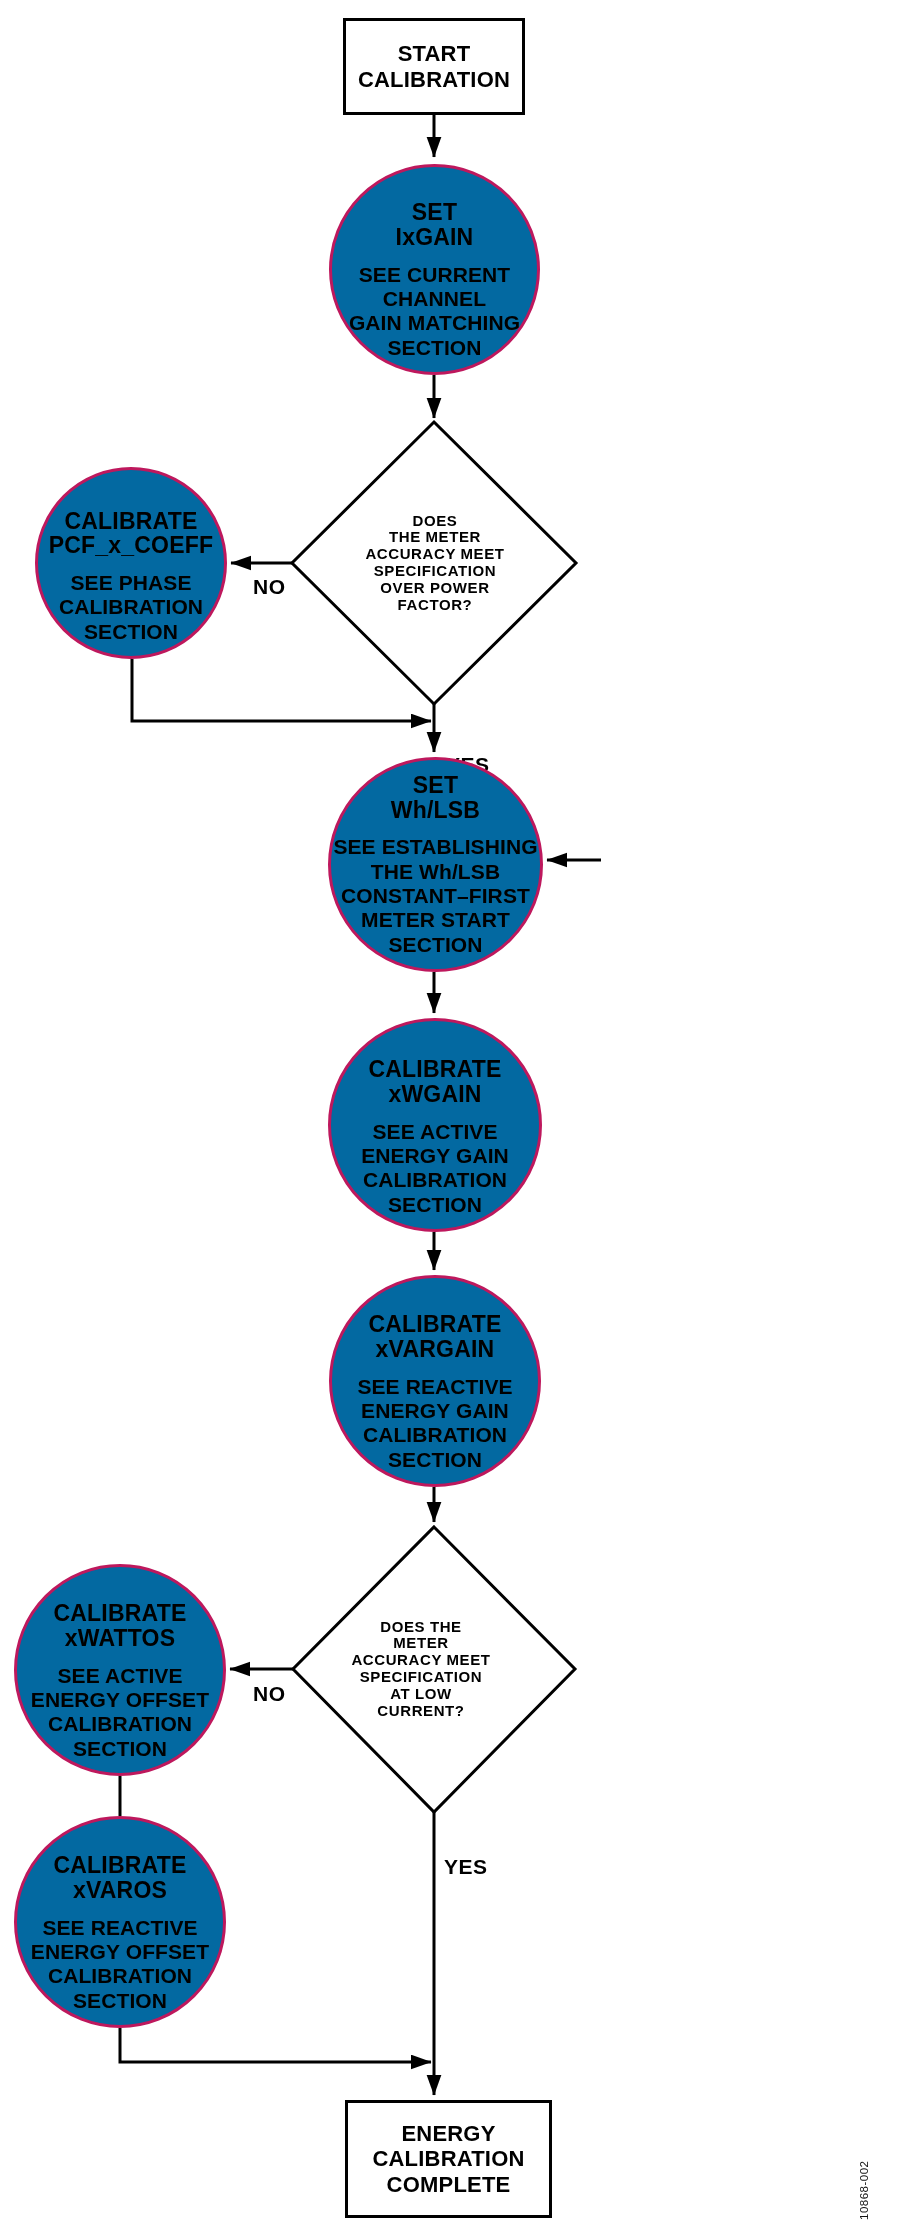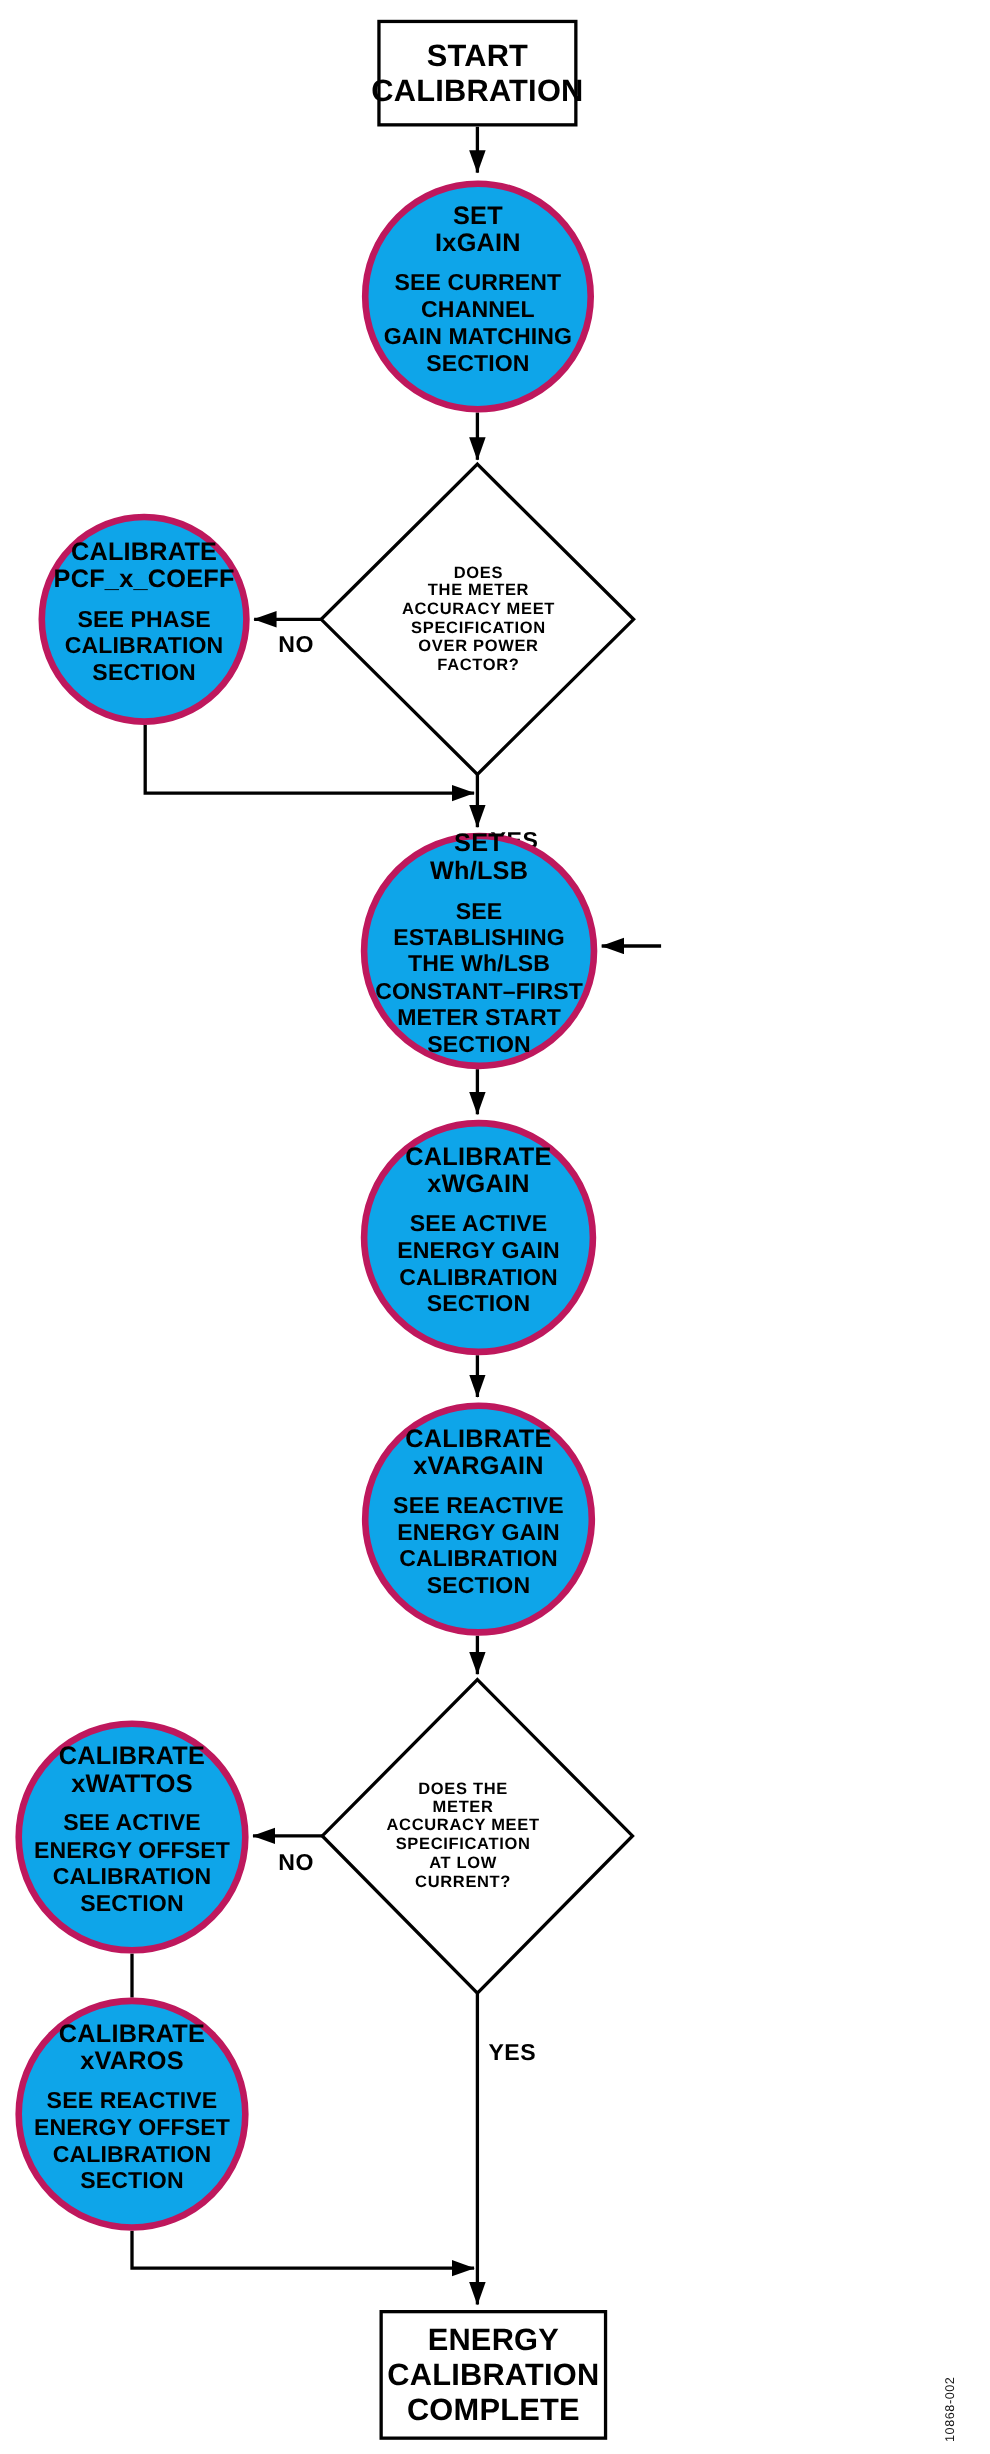--- a/index.html
+++ b/index.html
@@ -5,24 +5,24 @@
   html,body{margin:0;padding:0;background:#fff;}
   #stage{
     position:relative;width:900px;height:2231px;background:#ffffff;
     font-family:"Liberation Sans",sans-serif;color:#000;overflow:hidden;
   }
   #connectors{position:absolute;left:0;top:0;width:900px;height:2231px;}
   .node-rect{
     position:absolute;border:3.5px solid #000;background:#fff;box-sizing:border-box;
     display:flex;align-items:center;justify-content:center;text-align:center;
   }
-  .rect-label{font-size:28px;font-weight:bold;line-height:1.14;white-space:pre-line;letter-spacing:.2px;}
+  .rect-label{font-size:22px;font-weight:bold;line-height:1.14;white-space:pre-line;letter-spacing:.2px;}
   .node-circle{
-    position:absolute;border:6px solid #be185d;border-radius:50%;background:#0ea5e9;box-sizing:border-box;
-    display:flex;flex-direction:column;align-items:center;justify-content:center;
+    position:absolute;border:3px solid #be185d;border-radius:50%;background:#0369a1;box-sizing:border-box;
+    display:flex;flex-direction:column;align-items:center;justify-content:flex-end;
     text-align:center;padding-bottom:12px;
   }
   .circle-title{font-size:23px;font-weight:bold;line-height:1.07;white-space:pre-line;letter-spacing:.2px;}
   .circle-note{font-size:21px;font-weight:bold;line-height:1.16;white-space:pre-line;margin-top:13px;letter-spacing:.1px;}
   .diamond-text{
     position:absolute;display:flex;align-items:center;justify-content:center;text-align:center;
     font-size:15px;font-weight:bold;line-height:1.12;letter-spacing:.6px;white-space:pre-line;
   }
   .edge-label{position:absolute;font-size:21px;font-weight:bold;letter-spacing:.5px;margin-top:44px;}
   .annotation{

